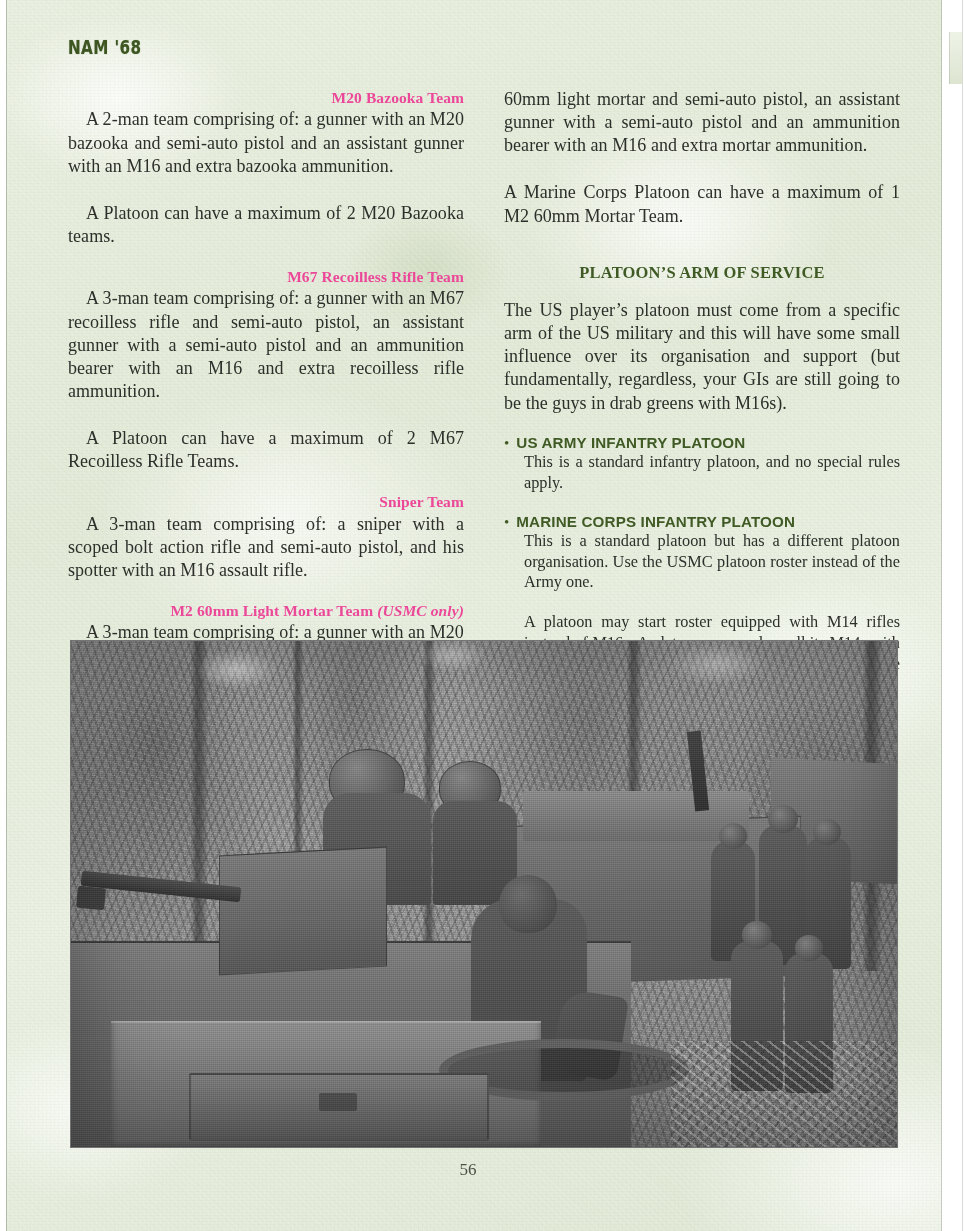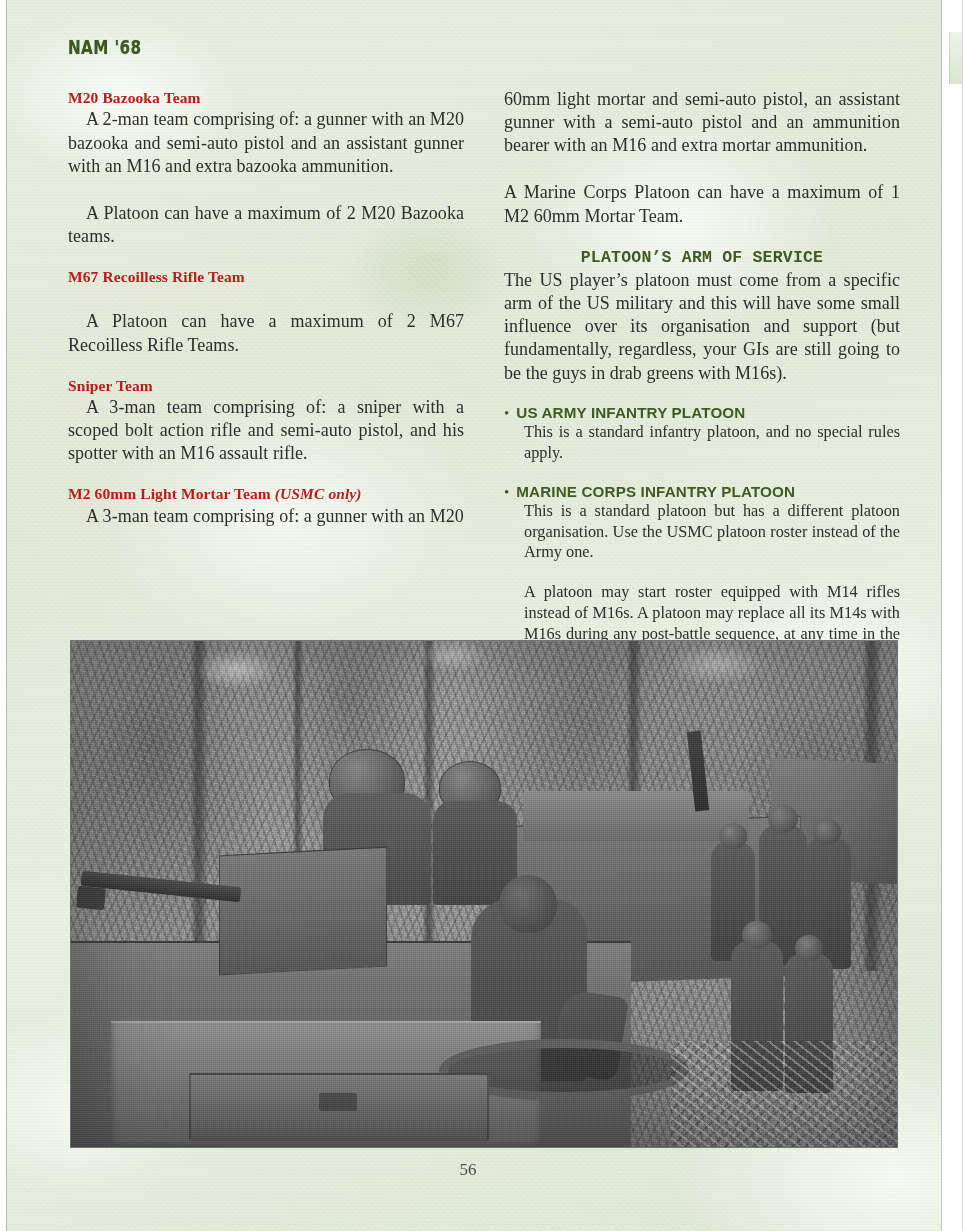--- a/index.html
+++ b/index.html
@@ -88,23 +88,24 @@
     display: flex;
     gap: 40px;
   }
   .col { width: 396px; }
 
   h3.team-head {
     margin: 0 0 1px 0;
     font-family: "Liberation Serif", "DejaVu Serif", serif;
     font-size: 15.5px;
     font-weight: 700;
-    color: #b91c1c;
+    color: #ec4899;
     line-height: 1.25;
     letter-spacing: .1px;
+    text-align: right;
   }
   h3.team-head .usmc {
     font-style: italic;
     font-weight: 700;
   }
 
   p.body {
     margin: 0;
     font-size: 18px;
     line-height: 1.285;
@@ -112,23 +113,23 @@
     text-align: justify;
     text-indent: 18px;
     letter-spacing: .05px;
   }
   p.body.noindent { text-indent: 0; }
   p.gap-before { margin-top: 24px; }
   .head-gap { height: 19px; }
   .head-gap-sm { height: 18px; }
 
   h2.section-head {
-    margin: 1px;
+    margin: 16px;
     text-align: center;
-    font-family: Liberation Mono, monospace;
+    font-family: Liberation Serif, serif;
     font-weight: 700;
     font-size: 16.5px;
     color: #3f5a24;
     letter-spacing: .2px;
     line-height: 1.3;
   }
 
   ul.arm-list {
     list-style: none;
     margin: 0; padding: 0;
@@ -381,20 +382,21 @@
 
   <div class="col">
 
     <h3 class="team-head">M20 Bazooka Team</h3>
     <p class="body">A 2-man team comprising of: a gunner with an M20 bazooka and semi-auto pistol and an assistant gunner with an M16 and extra bazooka ammunition.</p>
     <p class="body gap-before">A Platoon can have a maximum of 2 M20 Bazooka teams.</p>
 
     <div class="head-gap"></div>
 
     <h3 class="team-head">M67 Recoilless Rifle Team</h3>
+    <p class="body">A 3-man team comprising of: a gunner with an M67 recoilless rifle and semi-auto pistol, an assistant gunner with a semi-auto pistol and an ammunition bearer with an M16 and extra recoilless rifle ammunition.</p>
     <p class="body gap-before">A Platoon can have a maximum of 2 M67 Recoilless Rifle Teams.</p>
 
     <div class="head-gap"></div>
 
     <h3 class="team-head">Sniper Team</h3>
     <p class="body">A 3-man team comprising of: a sniper with a scoped bolt action rifle and semi-auto pistol, and his spotter with an M16 assault rifle.</p>
 
     <div class="head-gap"></div>
 
     <h3 class="team-head"><span>M2 60mm Light Mortar Team </span><span class="usmc">(USMC only)</span></h3>

